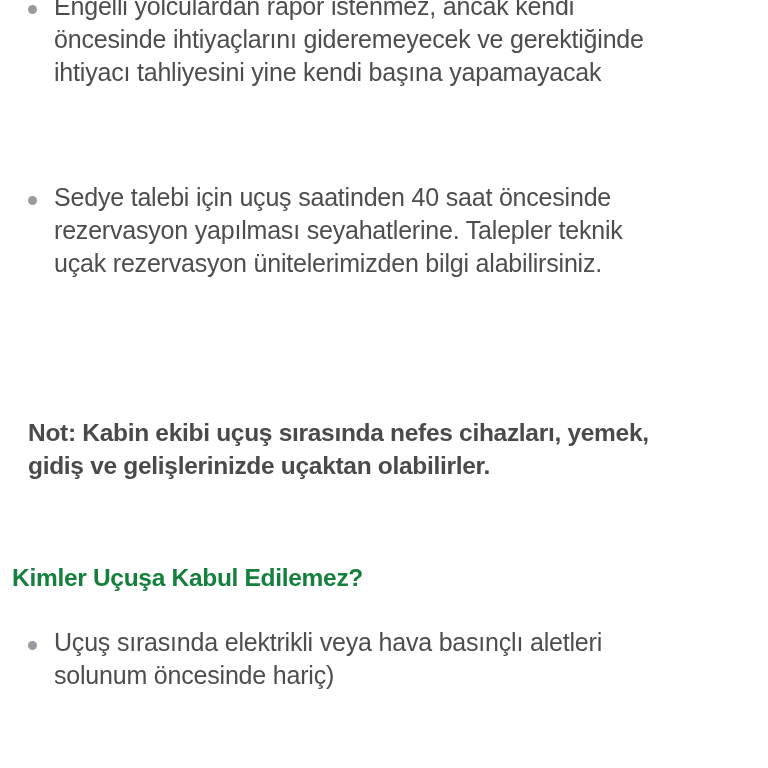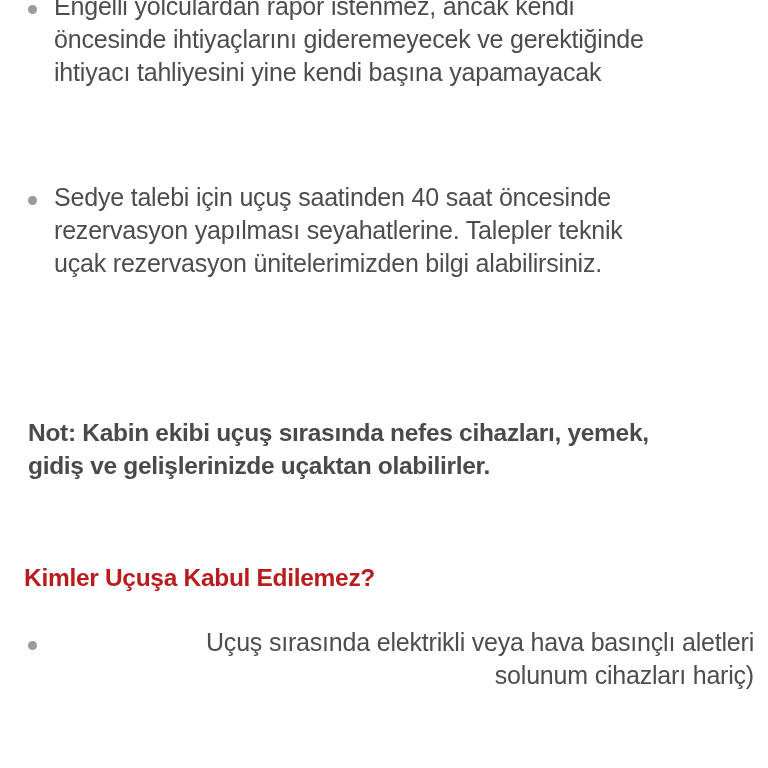--- a/index.html
+++ b/index.html
@@ -17,22 +17,22 @@
   .bullet-dot {
     position: absolute; left: 28px; width: 9px; height: 9px;
     border-radius: 50%; background: #9a9aa0;
   }
   .note {
     position: absolute; left: 28px; width: 730px;
     font-size: 24.5px; line-height: 33px; font-weight: bold; color: #4a4a4a;
     letter-spacing: -0.3px;
   }
   .heading {
-    position: absolute; left: 24px; top: 561px;
-    font-size: 24.5px; font-weight: bold; color: #b91c1c; line-height: 33px;
+    position: absolute; left: 12px; top: 561px;
+    font-size: 24.5px; font-weight: bold; color: #15803d; line-height: 33px;
     letter-spacing: -0.3px;
   }
   .line { display: block; white-space: nowrap; }
 </style>
 </head>
 <body>
 
 <div class="content">
 
   <span class="bullet-dot" style="top:5px;"></span>
@@ -50,18 +50,18 @@
   </div>
 
   <div class="note" style="top:392px;margin-top:24px;">
     <span class="line">Not: Kabin ekibi uçuş sırasında nefes cihazları, yemek,</span>
     <span class="line">gidiş ve gelişlerinizde uçaktan olabilirler.</span>
   </div>
 
   <div class="heading">Kimler Uçuşa Kabul Edilemez?</div>
 
   <span class="bullet-dot" style="top:641px;"></span>
-  <div class="bullet-item" style="top:626px;text-align:right;">
+  <div class="bullet-item" style="top:626px;">
     <span class="line">Uçuş sırasında elektrikli veya hava basınçlı aletleri</span>
-    <span class="line">solunum cihazları hariç)</span>
+    <span class="line">solunum öncesinde hariç)</span>
   </div>
 
 </div>
 
 </body></html>

